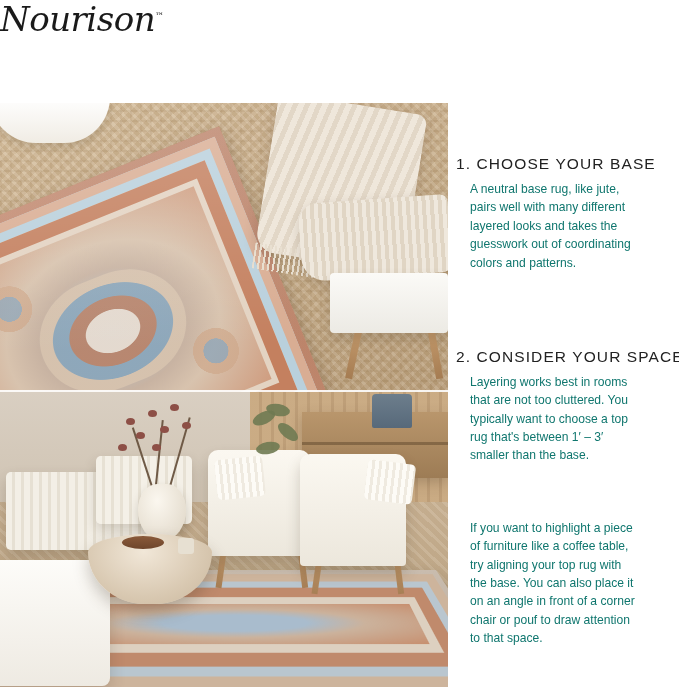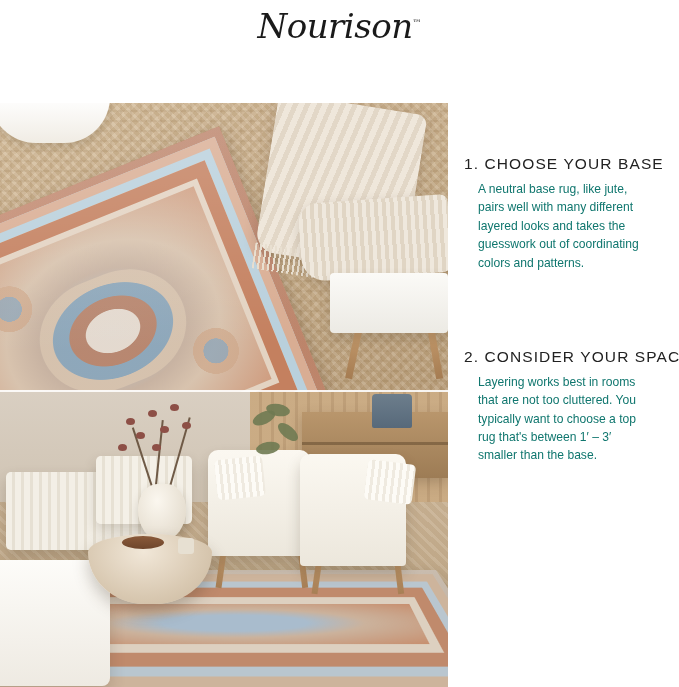--- a/index.html
+++ b/index.html
@@ -13,22 +13,21 @@
   .page {
     position: relative;
     width: 679px;
     height: 687px;
     background: #ffffff;
   }
 
   
   .header {
     width: 100%;
-    padding-top: 8px;
-    text-align: center;
+    padding-top: 1px;
   }
   .brand {
     font-family: "DejaVu Serif", serif;
     font-style: italic;
     font-size: 34px;
     letter-spacing: -0.5px;
     color: #1a1a1a;
     line-height: 1.1;
     display: inline-block;
     position: relative;
@@ -67,21 +66,21 @@
     position: relative;
     width: 448px;
     overflow: hidden;
   }
   .photo-top { height: 289px; }
   .photo-bottom { height: 295px; }
 
   .text-col {
     width: 202px;
     height: 584px;
-    padding: 52px 10px 0 16px;
+    padding: 52px 10px 0 8px;
     position: relative;
   }
   .tip { margin-bottom: 20px; }
   .tip-heading {
     font-size: 15.5px;
     letter-spacing: 1.1px;
     color: #222;
     margin-bottom: 7px;
     white-space: nowrap;
   }
@@ -448,17 +447,18 @@
         <div class="tip-heading">1. CHOOSE YOUR BASE</div>
         <div class="tip-body">A neutral base rug, like jute, pairs well with many different layered looks and takes the guesswork out of coordinating colors and patterns.</div>
       </div>
 
       <div class="tip tip2">
         <div class="tip-heading">2. CONSIDER YOUR SPACE</div>
         <div class="tip-body">Layering works best in rooms that are not too cluttered. You typically want to choose a top rug that's between 1′ – 3′ smaller than the base.</div>
       </div>
 
       <div class="tip tip3">
+        <div class="tip-body">If you want to highlight a piece of furniture like a coffee table, try aligning your top rug with the base. You can also place it on an angle in front of a corner chair or pouf to draw attention to that space.</div>
       </div>
 
     </div>
   </div>
 </div>
 
 </body></html>

